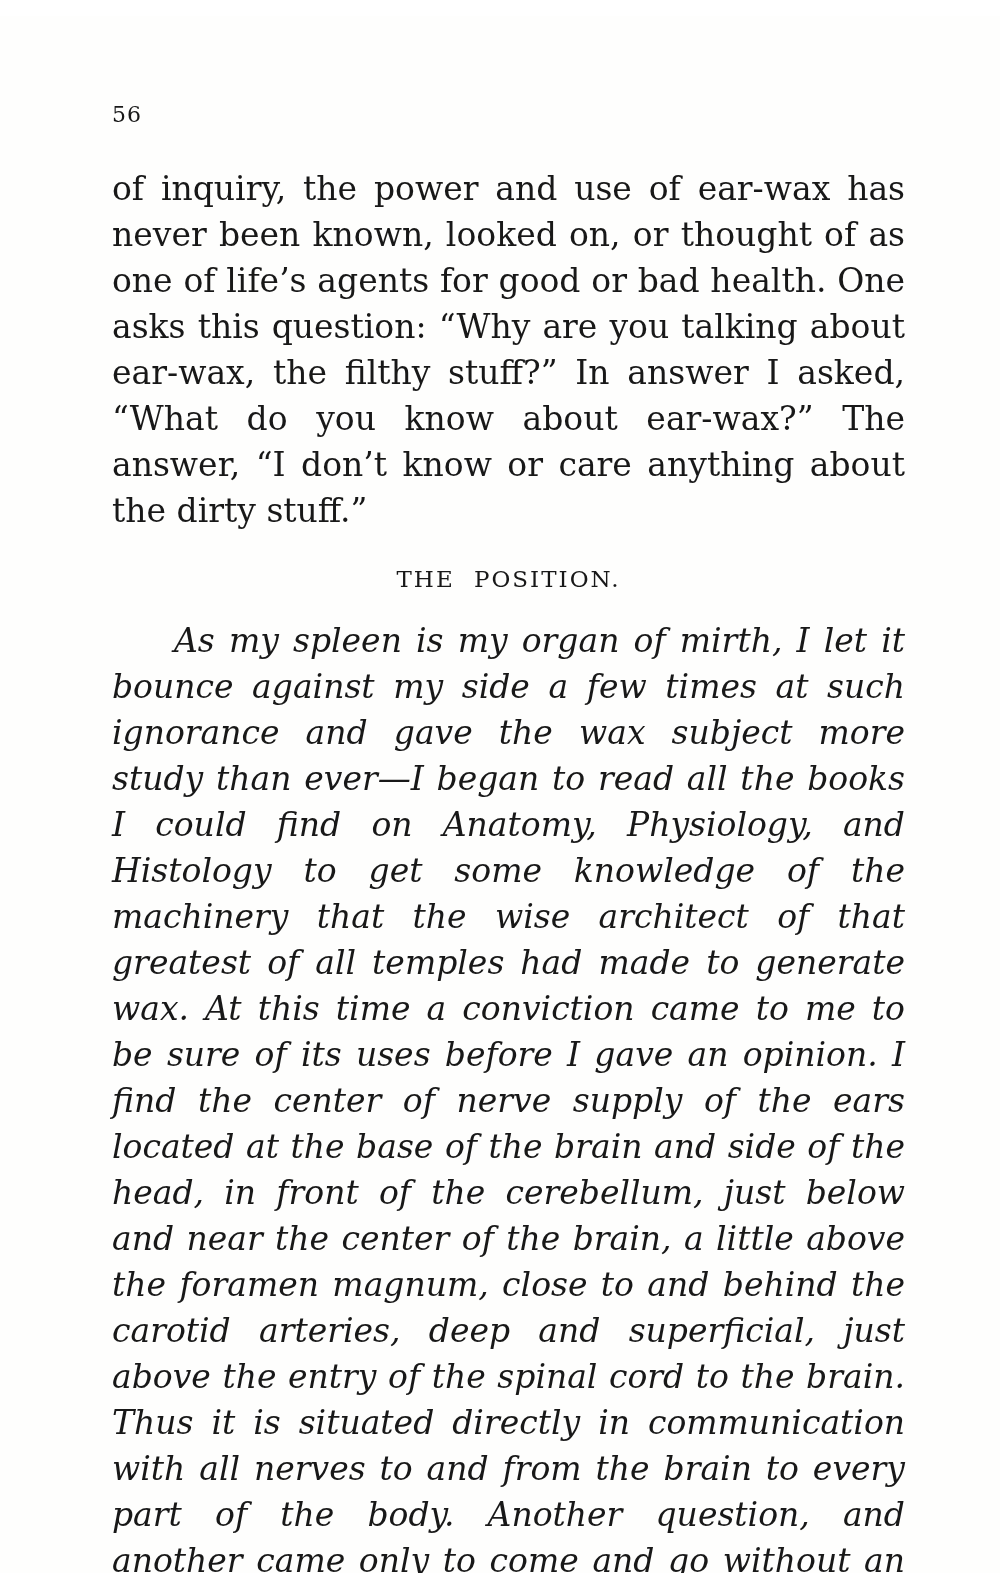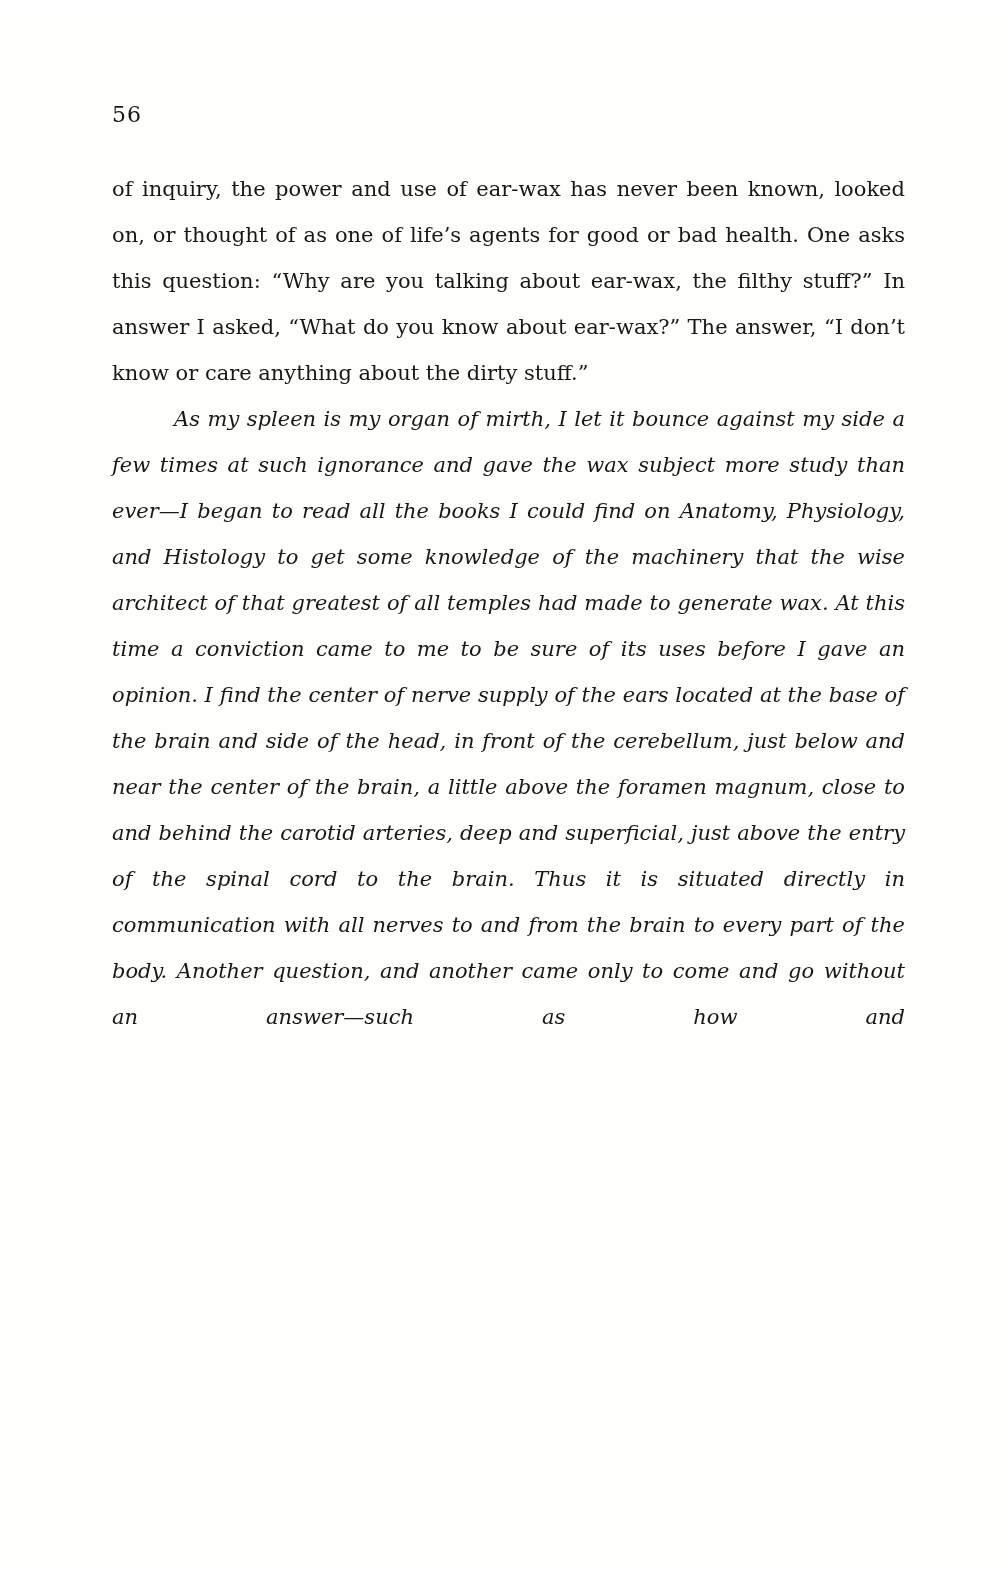--- a/index.html
+++ b/index.html
@@ -36,21 +36,21 @@
     left: 0;
     right: 0;
     top: 0;
     text-align: center;
     font-size: 26px;
     font-weight: bold;
     font-style: italic;
     letter-spacing: 0.5px;
   }
   p.body-text {
-    font-size: 21px;
+    font-size: 33px;
     line-height: 46px;
     text-align: justify;
     margin: 0;
     hyphens: none;
   }
   p.body-text.indent {
     text-indent: 62px;
   }
   p.body-text.fill-last {
     text-align-last: justify;
@@ -78,18 +78,19 @@
 <body>
 
 <div class="page">
 
   <div class="header-row">
     <span class="page-number">56</span>
   </div>
 
   <p class="body-text">of inquiry, the power and use of ear-wax has never been known, looked on, or thought of as one of life’s agents for good or bad health.  One asks this question: “Why are you talking about ear-wax, the filthy stuff?” In answer I asked, “What do you know about ear-wax?” The answer, “I don’t know or care anything about the dirty stuff.”</p>
 
+  <h2 class="section-heading">THE POSITION.</h2>
 
   <p class="body-text indent fill-last">As my spleen is my organ of mirth, I let it bounce against my side a few times at such ignorance and gave the wax subject more study than ever—I began to read all the books I could find on Anatomy, Physiology, and Histology to get some knowledge of the machinery that the wise architect of that greatest of all temples had made to generate wax.  At this time a conviction came to me to be sure of its uses before I gave an opinion.  I find the center of nerve supply of the ears located at the base of the brain and side of the head, in front of the cerebellum, just below and near the center of the brain, a little above the foramen magnum, close to and behind the carotid arteries, deep and superficial, just above the entry of the spinal cord to the brain. Thus it is situated directly in communication with all nerves to and from the brain to every part of the body.  Another question, and another came only to come and go without an answer—such as how and</p>
 
   <div class="scan-artifact"></div>
 
 </div>
 
 </body></html>

